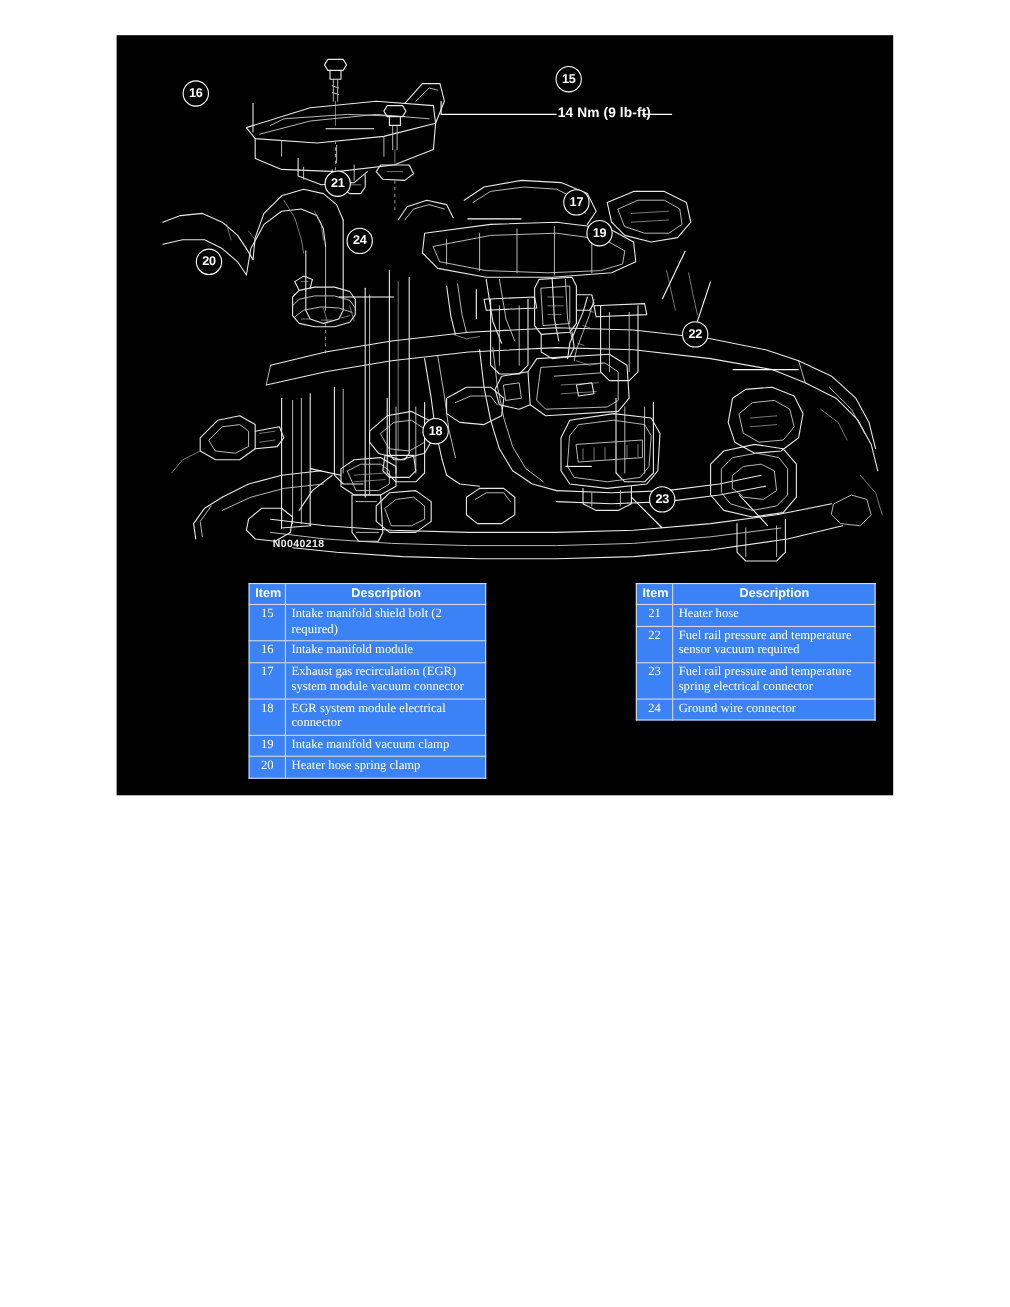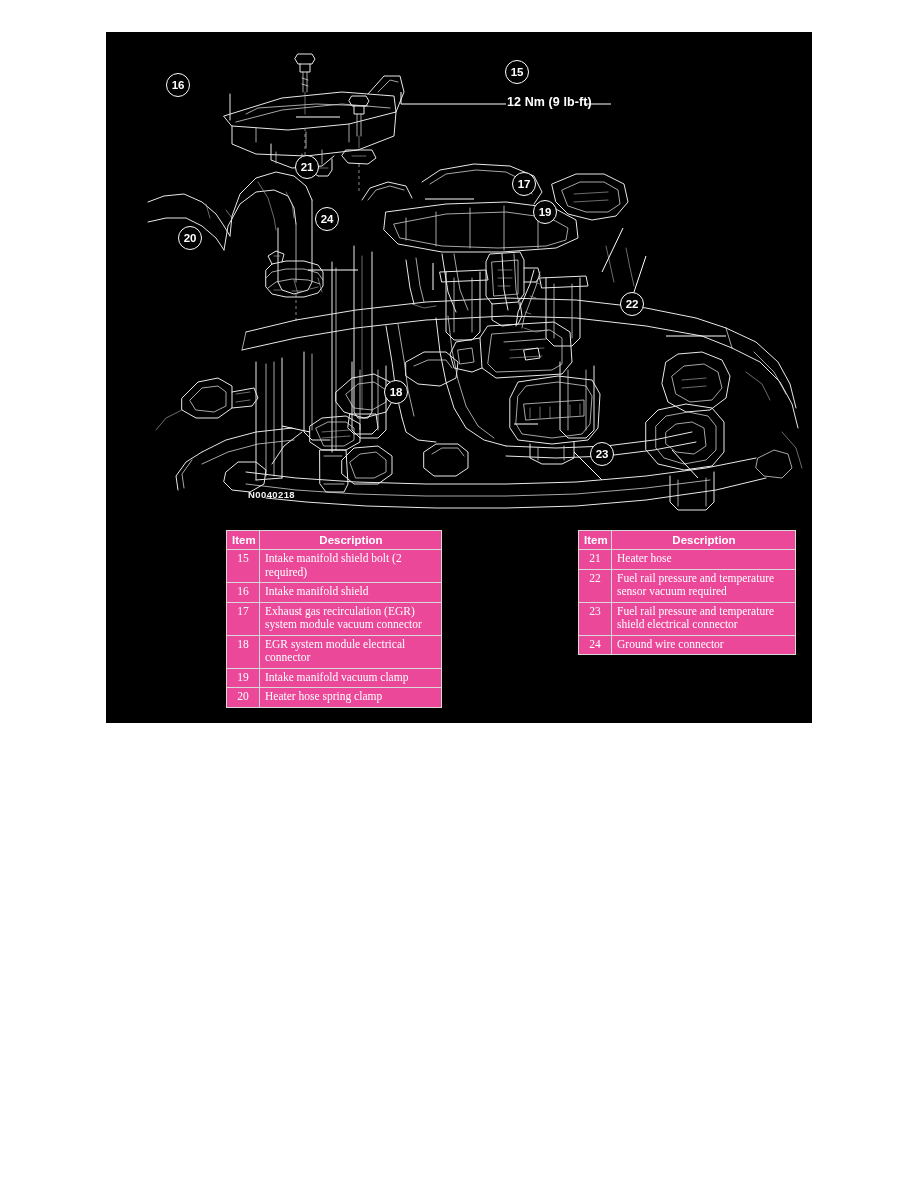--- a/index.html
+++ b/index.html
@@ -88,21 +88,21 @@
     font-weight: 700;
     letter-spacing: 0.4px;
     white-space: nowrap;
     padding-left: 20px;
   }
 
   
   .parts-table {
     position: absolute;
     border-collapse: collapse;
-    background: #ec4899;
+    background: #3b82f6;
     table-layout: fixed;
   }
   .parts-table th,
   .parts-table td {
     border: 1px solid #d8d8d8;
     color: #ffffff;
     vertical-align: top;
     padding: 2px 4px 3px 5px;
     box-sizing: border-box;
   }
@@ -385,21 +385,21 @@
         <path class="leader" d="M202 238 L252 238"></path>
         <path class="leader" d="M327 231 L327 258"></path>
         <path class="leader" d="M517 196 L496 240"></path>
         <path class="leader" d="M540 224 L526 266"></path>
         <path class="leader" d="M620 304 L560 304"></path>
         <path class="leader" d="M408 392 L432 392"></path>
         <path class="leader" d="M592 446 L566 418"></path>
       </g>
     </svg>
 
-    <div id="torque-label">12 Nm (9 lb-ft)</div>
+    <div id="torque-label">14 Nm (9 lb-ft)</div>
 
     <div id="figure-id">N0040218</div>
 
     <div class="callout" style="left:411px; top:40px;">15</div>
     <div class="callout" style="left:72px; top:53px;">16</div>
     <div class="callout" style="left:418px; top:152px;">17</div>
     <div class="callout" style="left:290px; top:360px;">18</div>
     <div class="callout" style="left:439px; top:180px;">19</div>
     <div class="callout" style="left:84px; top:206px;">20</div>
     <div class="callout" style="left:201px; top:135px;">21</div>
@@ -418,21 +418,21 @@
           <th>Description</th>
         </tr>
       </thead>
       <tbody>
         <tr>
           <td class="col-item">15</td>
           <td>Intake manifold shield bolt (2 required)</td>
         </tr>
         <tr>
           <td class="col-item">16</td>
-          <td>Intake manifold shield</td>
+          <td>Intake manifold module</td>
         </tr>
         <tr>
           <td class="col-item">17</td>
           <td>Exhaust gas recirculation (EGR) system module vacuum connector</td>
         </tr>
         <tr>
           <td class="col-item">18</td>
           <td>EGR system module electrical connector</td>
         </tr>
         <tr>
@@ -461,21 +461,21 @@
         <tr>
           <td class="col-item">21</td>
           <td>Heater hose</td>
         </tr>
         <tr>
           <td class="col-item">22</td>
           <td>Fuel rail pressure and temperature sensor vacuum required</td>
         </tr>
         <tr>
           <td class="col-item">23</td>
-          <td>Fuel rail pressure and temperature shield electrical connector</td>
+          <td>Fuel rail pressure and temperature spring electrical connector</td>
         </tr>
         <tr>
           <td class="col-item">24</td>
           <td>Ground wire connector</td>
         </tr>
       </tbody>
     </table>
 
   </div>
 </div>

